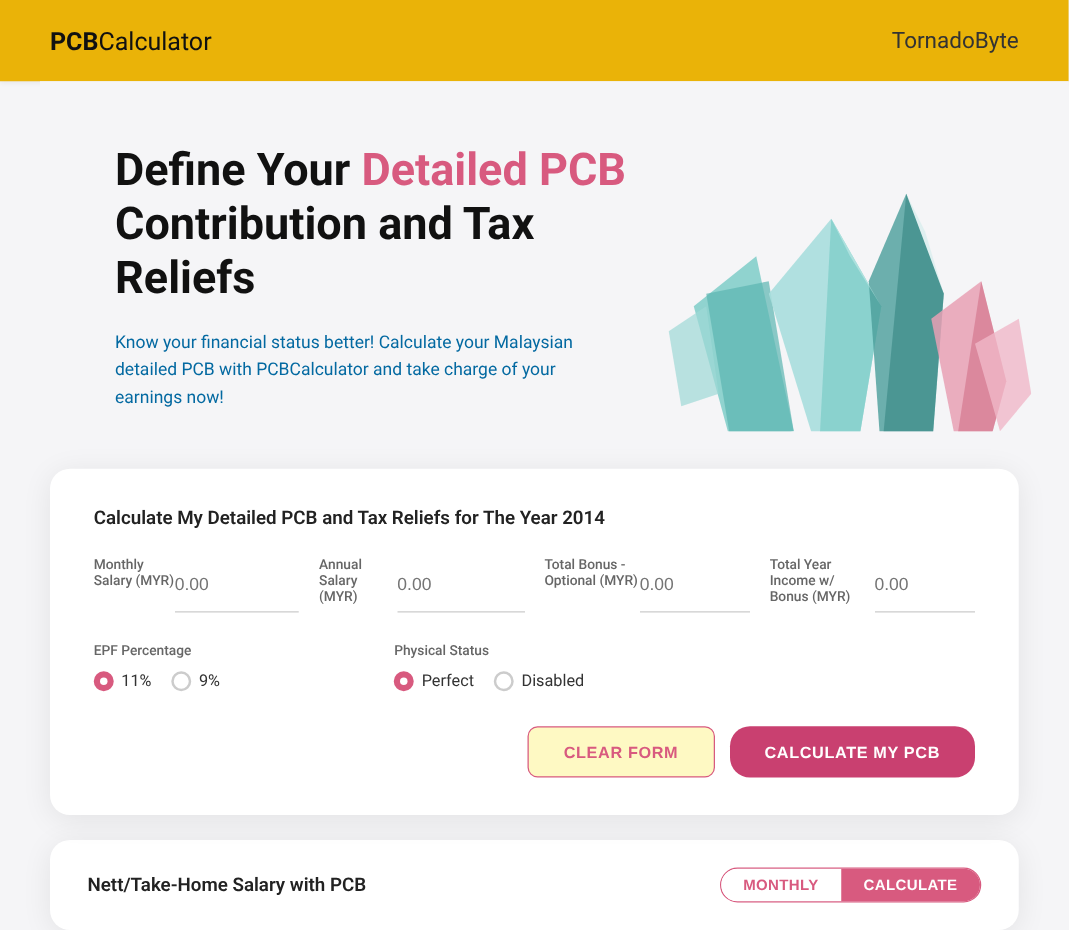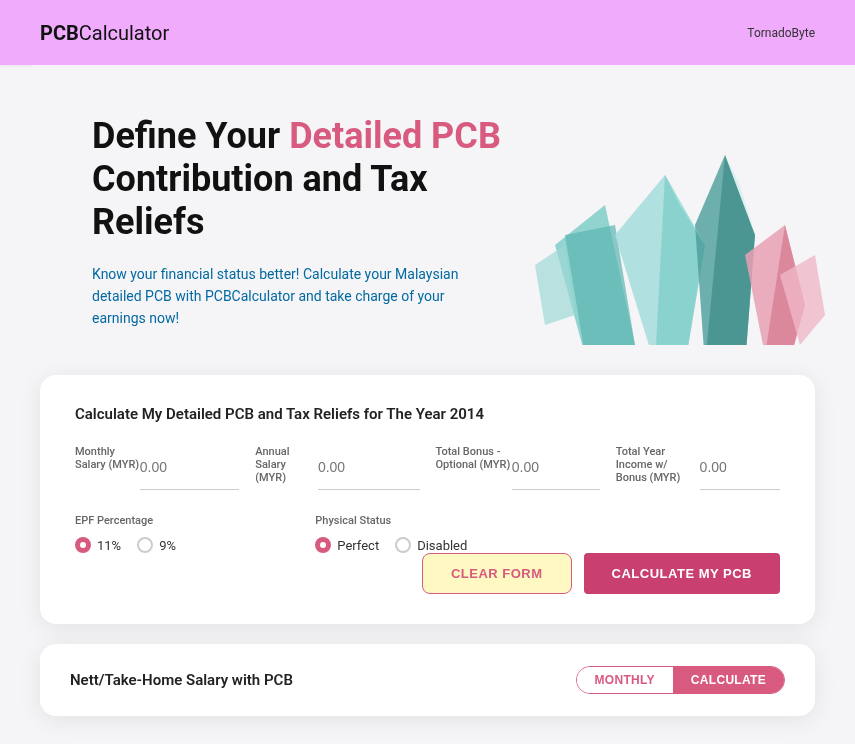--- a/index.html
+++ b/index.html
@@ -6,37 +6,37 @@
     body {
       font-family: -apple-system, BlinkMacSystemFont, 'Segoe UI', Roboto, sans-serif;
       background: #f5f5f7;
       min-height: 744px;
       width: 855px;
       overflow-x: hidden;
     }
 
     
     .header {
-      background: #f0abfc;
+      background: #eab308;
       display: flex;
       align-items: center;
       justify-content: space-between;
       padding: 0 40px;
       height: 65px;
       box-shadow: 0 1px 4px rgba(0,0,0,0.06);
     }
     .logo {
       font-size: 20px;
       font-weight: 700;
       color: #111;
     }
     .logo-pcb { color: #111; }
     .logo-calc { color: #111; font-weight: 400; }
     .header-link {
-      font-size: 12px;
+      font-size: 18px;
       color: #333;
       text-decoration: none;
     }
 
     
     .hero {
       background: #f5f5f7;
       position: relative;
       padding: 50px 60px 0 60px;
       min-height: 280px;
@@ -110,20 +110,21 @@
       background: transparent;
       outline: none;
       width: 100%;
     }
 
     
     .options-row {
       display: grid;
       grid-template-columns: 1fr 1fr 1fr;
       gap: 16px;
+      margin-bottom: 28px;
     }
     .option-group { display: flex; flex-direction: column; }
     .option-label {
       font-size: 11px;
       color: #666;
       margin-bottom: 10px;
       font-weight: 500;
     }
     .radio-group { display: flex; align-items: center; gap: 16px; }
     .radio-item { display: flex; align-items: center; gap: 6px; cursor: pointer; }
@@ -168,21 +169,21 @@
       font-size: 13px;
       font-weight: 600;
       cursor: pointer;
       letter-spacing: 0.5px;
     }
     .btn-calculate {
       background: #c94070;
       border: none;
       color: #fff;
       padding: 12px 28px;
-      border-radius: 4px;
+      border-radius: 16px;
       font-size: 13px;
       font-weight: 600;
       cursor: pointer;
       letter-spacing: 0.5px;
     }
 
     
     .nett-card {
       background: #fff;
       border-radius: 16px;

